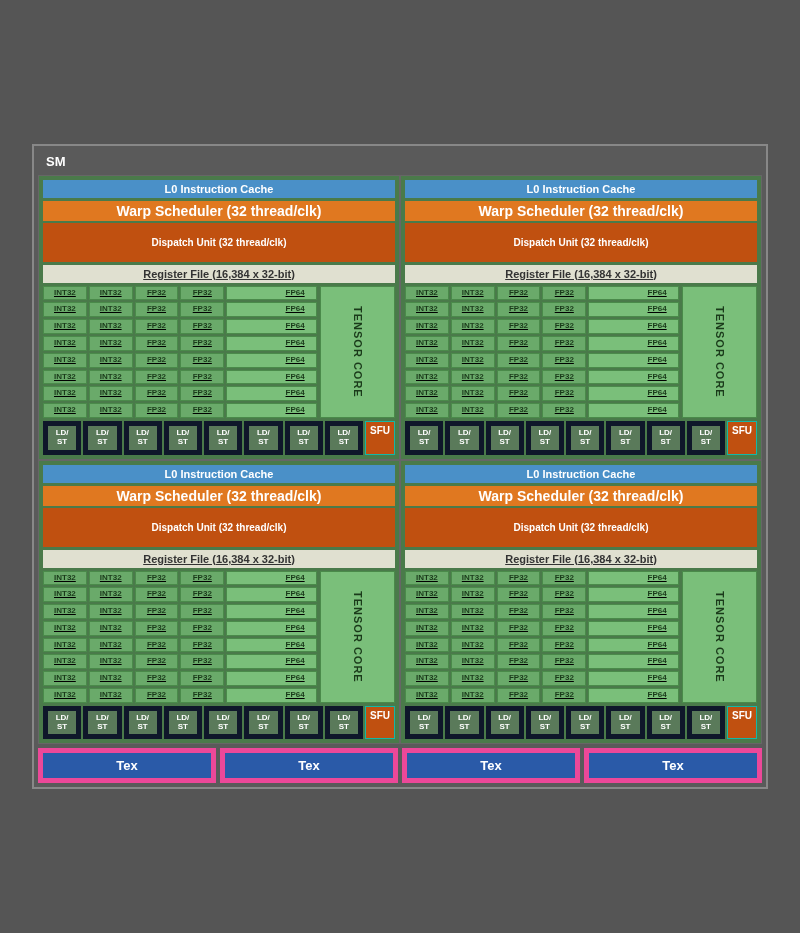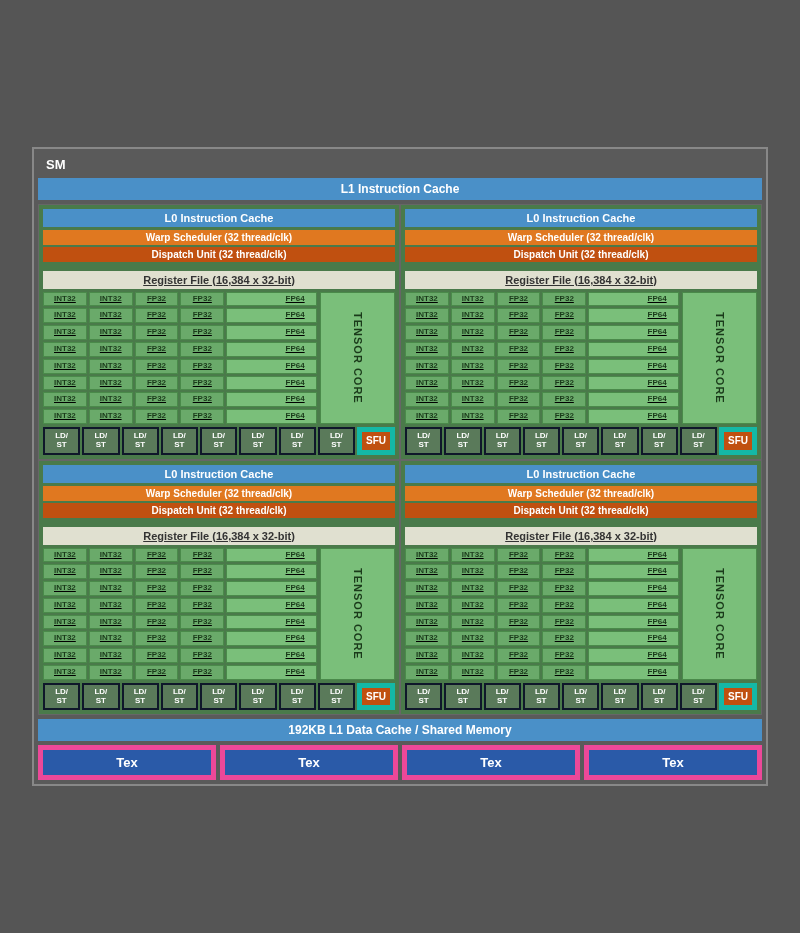--- a/index.html
+++ b/index.html
@@ -49,33 +49,33 @@
       text-align: center;
       font-size: 11px;
       font-weight: bold;
       padding: 3px;
       margin-bottom: 3px;
     }
     .warp-scheduler {
       background: #e07820;
       color: white;
       text-align: center;
-      font-size: 10px;
+      font-size: 14px;
       font-weight: bold;
       padding: 2px;
       margin-bottom: 2px;
     }
     .dispatch-unit {
       background: #c05010;
       color: white;
       text-align: center;
       font-size: 10px;
       font-weight: bold;
-      padding: 2px;
-      margin-bottom: 9px;
+      padding: 14px;
+      margin-bottom: 3px;
     }
     .register-file {
       background: #e0e0d0;
       color: #333;
       text-align: center;
       font-size: 11px;
       font-weight: bold;
       padding: 3px;
       margin-bottom: 3px;
       text-decoration: underline;
@@ -132,31 +132,31 @@
       gap: 2px;
     }
     .ld-st {
       background: #5a7a5a;
       color: white;
       font-size: 8px;
       font-weight: bold;
       text-align: center;
       padding: 3px 1px;
       flex: 1;
-      border: 2px solid #0f172a;
+      border: 5px solid #0f172a;
       line-height: 1.1;
     }
     .sfu {
       background: #c05010;
       color: white;
       font-size: 10px;
       font-weight: bold;
       text-align: center;
       padding: 3px 4px;
-      border: 5px solid #14b8a6;
+      border: 1px solid #14b8a6;
       min-width: 30px;
     }
     .l1-data-cache {
       background: #4a90c8;
       color: white;
       text-align: center;
       font-size: 12px;
       font-weight: bold;
       padding: 4px;
       margin-bottom: 4px;
@@ -177,21 +177,20 @@
     }
   </style>
 </head>
 <body>
 
 <div class="sm-container">
   <div style="display:flex; align-items:center; padding:2px 4px 4px 4px;">
     <span class="sm-title">SM</span>
   </div>
 
-  <div class="l1-cache-top">L1 Instruction Cache</div>
 
   <div class="four-quadrants">
 
     <div class="quadrant">
       <div class="l0-cache">L0 Instruction Cache</div>
       <div class="warp-scheduler">Warp Scheduler (32 thread/clk)</div>
       <div class="dispatch-unit">Dispatch Unit (32 thread/clk)</div>
       <div class="register-file">Register File (16,384 x 32-bit)</div>
       <div class="compute-area">
         <div class="alu-section">
@@ -499,21 +498,20 @@
         <div class="ld-st">LD/<br>ST</div>
         <div class="ld-st">LD/<br>ST</div>
         <div class="ld-st">LD/<br>ST</div>
         <div class="ld-st">LD/<br>ST</div>
         <div class="sfu">SFU</div>
       </div>
     </div>
 
   </div>
 
-  <div class="l1-data-cache">192KB L1 Data Cache / Shared Memory</div>
 
   <div class="tex-row">
     <div class="tex-cell">Tex</div>
     <div class="tex-cell">Tex</div>
     <div class="tex-cell">Tex</div>
     <div class="tex-cell">Tex</div>
   </div>
 
 </div>
 

